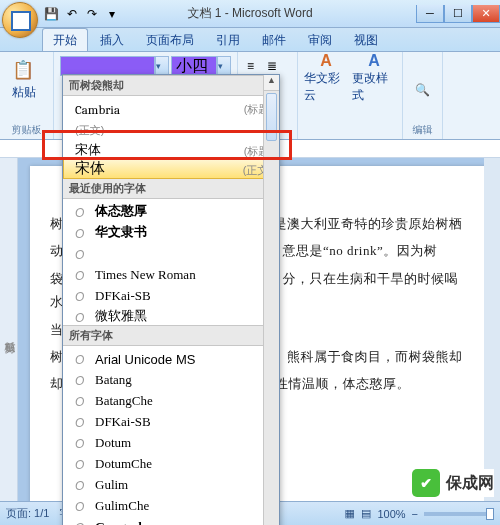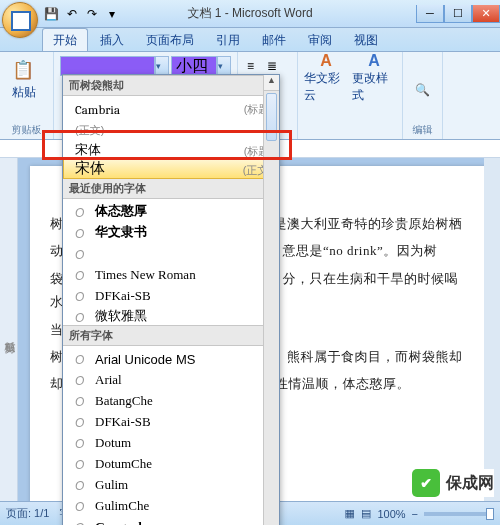--- a/index.html
+++ b/index.html
@@ -193,21 +193,21 @@
       <span class="tt">O</span>
       <span class="fn" style="font-family:'Microsoft YaHei'">微软雅黑</span>
     </div>
   <div class="dd-section">所有字体</div>
   <div class="dd-item">
       <span class="tt">O</span>
       <span class="fn" style="font-family:Liberation Sans, sans-serif">Arial Unicode MS</span>
     </div>
   <div class="dd-item">
       <span class="tt">O</span>
-      <span class="fn">Arial</span>
+      <span class="fn">Batang</span>
     </div>
   <div class="dd-item">
       <span class="tt">O</span>
       <span class="fn">BatangChe</span>
     </div>
   <div class="dd-item">
       <span class="tt">O</span>
       <span class="fn">DFKai-SB</span>
     </div>
   <div class="dd-item">

